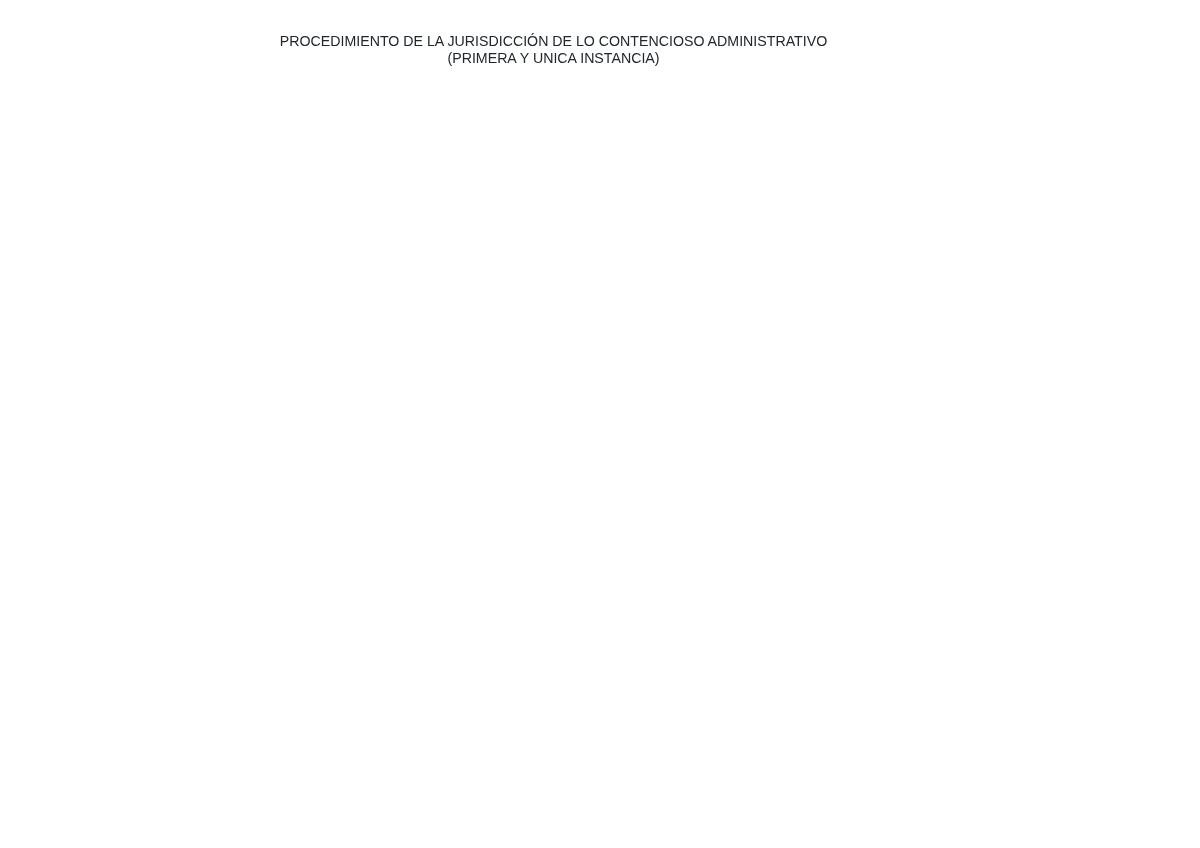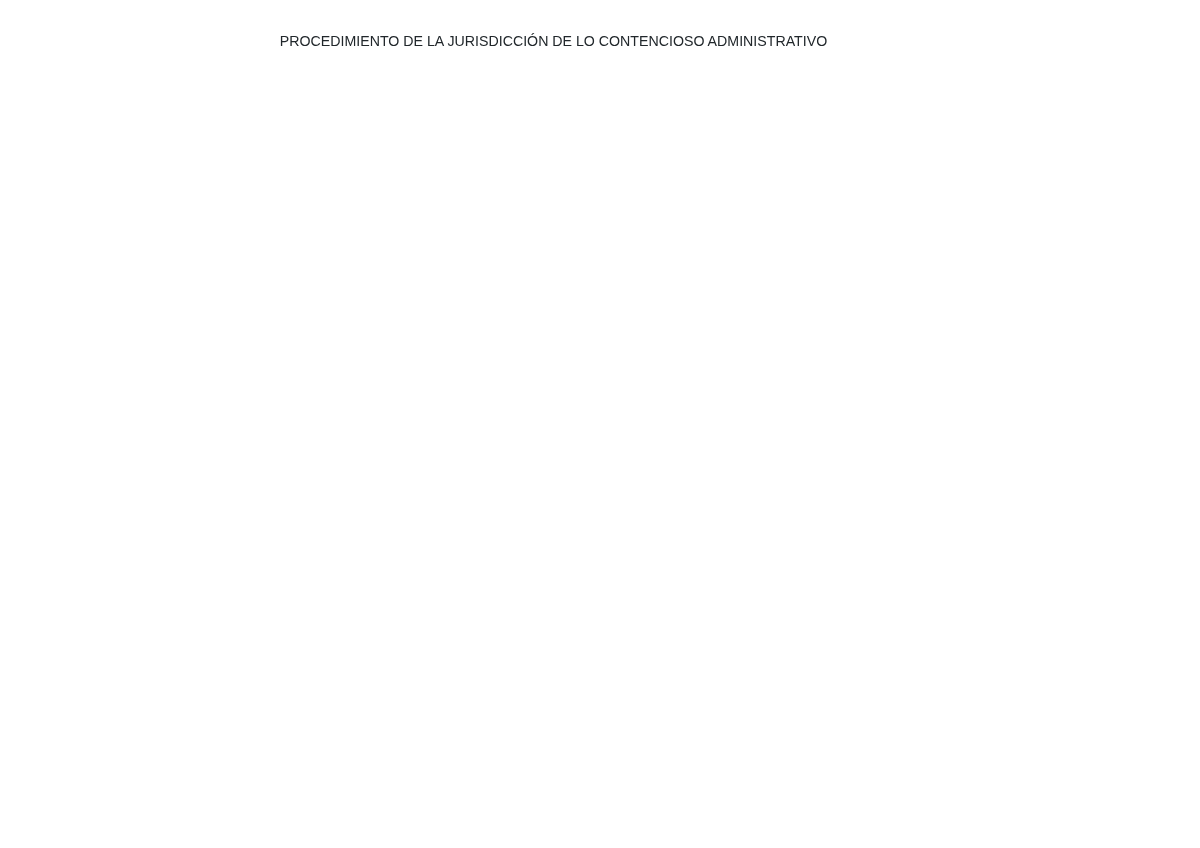--- a/index.html
+++ b/index.html
@@ -11,17 +11,18 @@
   svg#shapes{position:absolute;left:0;top:0;width:1200px;height:848px;}
   #title{position:absolute;text-align:center;font-size:14.2px;line-height:16.5px;color:#21272b;}
 </style>
 </head>
 <body>
 
 <div id="canvas">
 
   <div id="title" style="left:0;top:33px;width:1107px;">
     <div>PROCEDIMIENTO DE LA JURISDICCIÓN DE LO CONTENCIOSO ADMINISTRATIVO</div>
+    <div>(PRIMERA Y UNICA INSTANCIA)</div>
   </div>
 
   <svg id="shapes" viewBox="0 0 1200 848"></svg>
 
 </div>
 
 </body></html>

